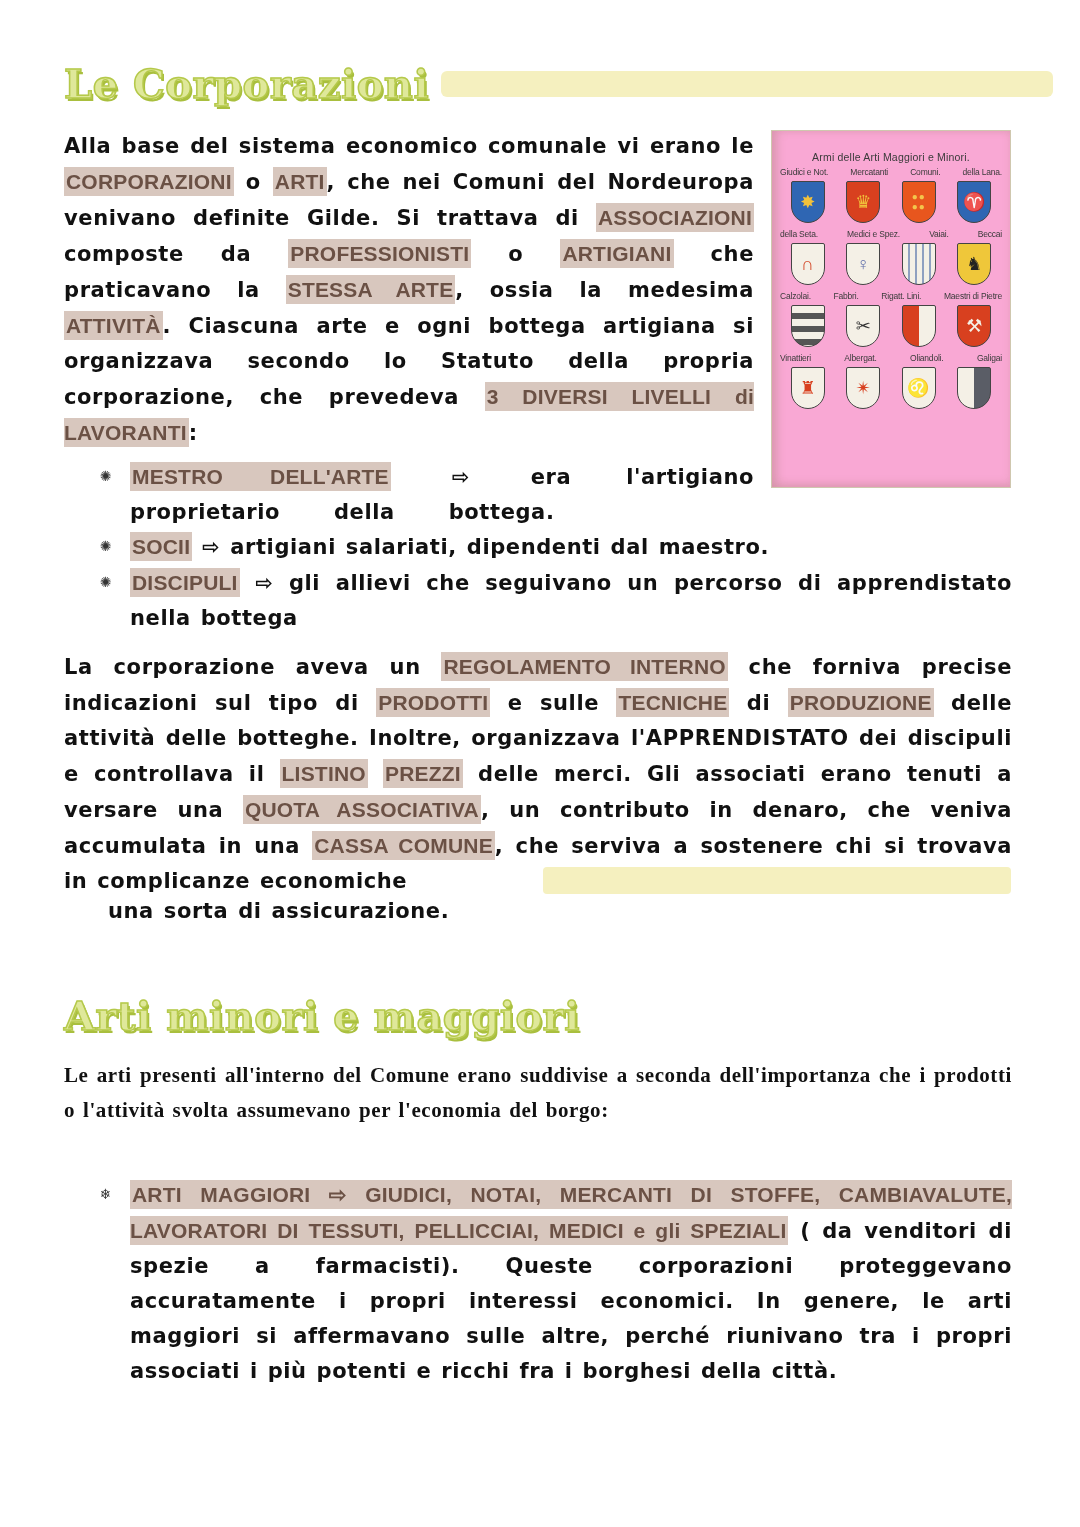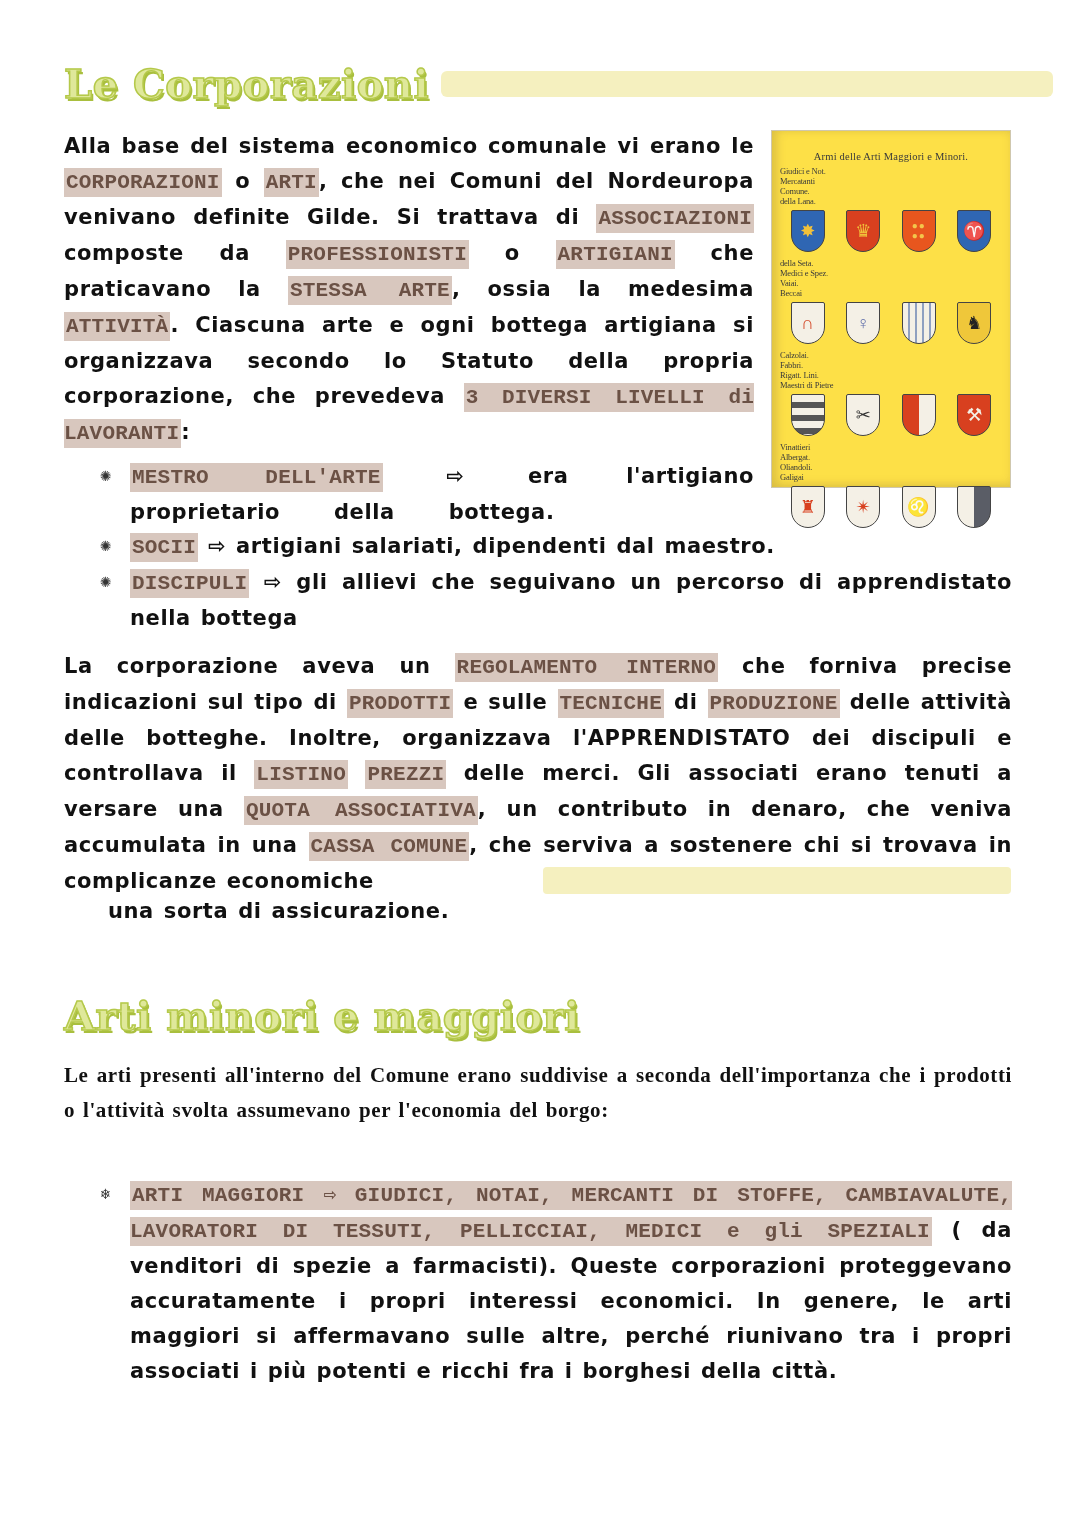--- a/index.html
+++ b/index.html
@@ -50,21 +50,21 @@
       font-size: 21px;
       line-height: 35px;
       text-align: justify;
       letter-spacing: 0.6px;
       word-spacing: 2px;
       color: #111111;
     }
     .hl {
       background: #d8c7be;
       color: #6b5145;
-      font-family: Liberation Mono, monospace;
+      font-family: Liberation Sans, sans-serif;
       font-stretch: condensed;
       padding: 3px 2px;
       letter-spacing: 0.2px;
     }
     
     .list {
       position: absolute;
       list-style: none;
       font-weight: bold;
       font-size: 21px;
@@ -87,41 +87,40 @@
       color: #333333;
       font-weight: normal;
     }
     
     .coat-image {
       position: absolute;
       left: 771px;
       top: 130px;
       width: 240px;
       height: 358px;
-      background: #fde047;
+      background: #f9a8d4;
       border: 1px solid #cfc7ae;
       box-shadow: inset 6px 0 8px rgba(120,100,60,0.18), inset 0 -4px 8px rgba(120,100,60,0.12);
       padding: 10px 8px;
-      font-family: Liberation Serif, serif;
+      font-family: Liberation Sans, sans-serif;
       color: #3a3a3a;
     }
     .coat-title {
       font-size: 10.5px;
       text-align: center;
       letter-spacing: 0.2px;
       margin-top: 10px;
     }
     .coat-row-label {
       display: flex;
       justify-content: space-between;
       font-size: 8.5px;
       margin-top: 4px;
       white-space: nowrap;
       letter-spacing: -0.2px;
-      flex-direction: column;
     }
     .coat-row {
       display: flex;
       justify-content: space-around;
       margin-top: 4px;
       margin-bottom: 6px;
     }
     .shield {
       width: 34px;
       height: 42px;
@@ -158,21 +157,21 @@
   <p class="para" style="left:64px; top:129px; width:690px;">
     <span>Alla base del sistema economico comunale vi erano le </span><span class="hl">CORPORAZIONI</span><span> o </span><span class="hl">ARTI</span><span>, che nei Comuni del Nordeuropa venivano definite Gilde. Si trattava di </span><span class="hl">ASSOCIAZIONI</span><span> composte da </span><span class="hl">PROFESSIONISTI</span><span> o </span><span class="hl">ARTIGIANI</span><span> che praticavano la </span><span class="hl">STESSA ARTE</span><span>, ossia la medesima </span><span class="hl">ATTIVITÀ</span><span>. Ciascuna arte e ogni bottega artigiana si organizzava secondo lo Statuto della propria corporazione, che prevedeva </span><span class="hl">3 DIVERSI LIVELLI di LAVORANTI</span><span>:</span>
   </p>
 
   <div class="coat-image">
     <div class="coat-title">Armi delle Arti Maggiori e Minori.</div>
 
     <div class="coat-row-label">
       <span>Giudici e Not.</span>
       <span>Mercatanti</span>
-      <span>Comune.</span>
+      <span>Comuni.</span>
       <span>della Lana.</span>
     </div>
     <div class="coat-row">
       <div class="shield" style="background:#2f66b3; color:#f2c13a;">✸</div>
       <div class="shield" style="background:#d8401f; color:#f0c23a;">♛</div>
       <div class="shield" style="background:#e8561e; color:#f3c54b; font-size:10px; letter-spacing:1px;">●●<br>●●</div>
       <div class="shield" style="background:#2f66b3; color:#f4f0e6;">♈</div>
     </div>
 
     <div class="coat-row-label">

